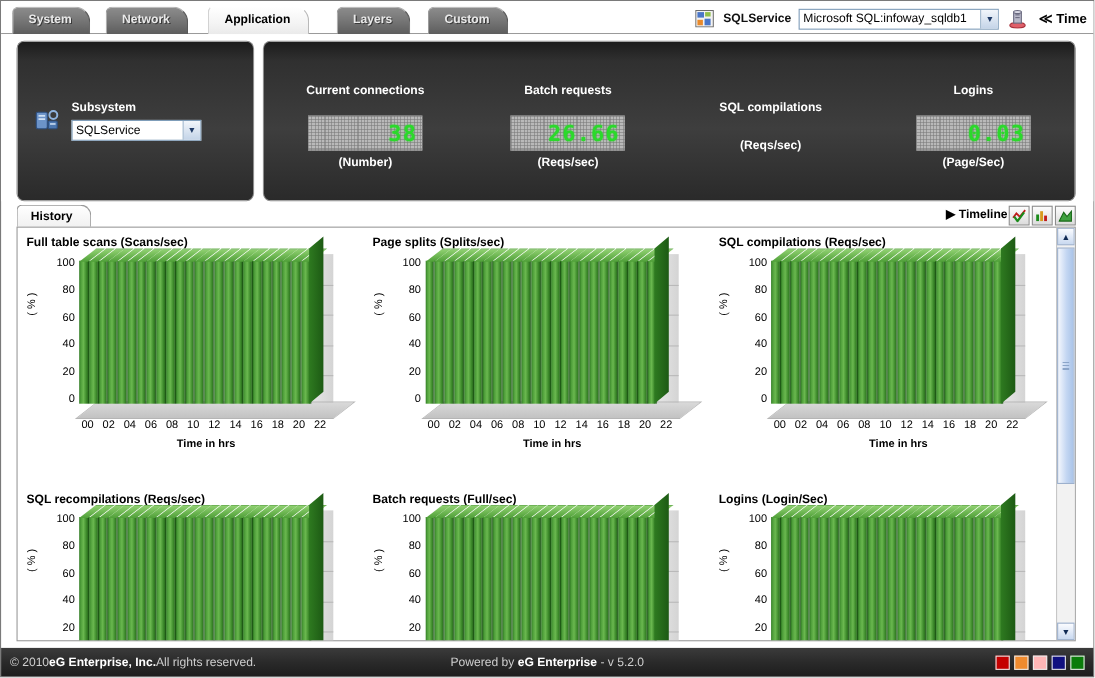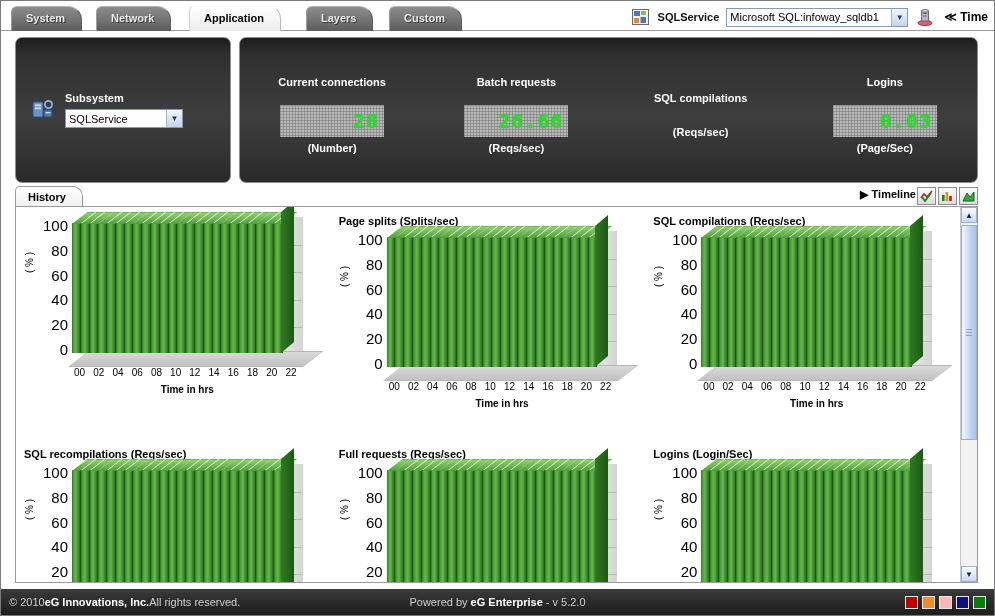--- a/index.html
+++ b/index.html
@@ -262,21 +262,21 @@
     white-space: nowrap;
   }
   .yticks {
     position: absolute;
     left: 18px; top: 10px;
     width: 26px; height: 124px;
   }
   .ytick {
     position: absolute;
     right: 0;
-    font-size: 15px;
+    font-size: 10px;
     color: #000;
     text-align: center;
     transform: translateY(-50%);
     white-space: nowrap;
   }
   .bars3d {
     position: absolute;
     left: 48px; top: 8px;
     right: 22px; height: 130px;
   }
@@ -464,21 +464,21 @@
         <span class="selbox">
           <span>SQLService</span>
           <span class="arrow">▼</span>
         </span>
       </div>
     </div>
 
     <div class="darkpanel" id="metricsPanel">
       <div class="metric">
         <div class="mtitle">Current connections</div>
-        <div class="lcd">28</div>
+        <div class="lcd">38</div>
         <div class="munit">(Number)</div>
       </div>
       <div class="metric">
         <div class="mtitle">Batch requests</div>
         <div class="lcd">26.66</div>
         <div class="munit">(Reqs/sec)</div>
       </div>
       <div class="metric">
         <div class="mtitle">SQL compilations</div>
         <div class="munit">(Reqs/sec)</div>
@@ -515,20 +515,21 @@
           </svg>
         </span>
       </div>
     </div>
 
     <div id="chartArea">
       <div id="chartScroll">
 
         <div class="chartrow">
           <div class="chartcell">
+            <div class="ctitle">Full table scans (Scans/sec)</div>
             <div class="plotbox">
               <div class="ylab">( % )</div>
               <div class="yticks">
                 <span class="ytick" style="top:0%">100</span>
                 <span class="ytick" style="top:20%">80</span>
                 <span class="ytick" style="top:40%">60</span>
                 <span class="ytick" style="top:60%">40</span>
                 <span class="ytick" style="top:80%">20</span>
                 <span class="ytick" style="top:100%">0</span>
               </div>
@@ -958,21 +959,21 @@
                       <i class="bartop"></i>
                       <i class="barside"></i>
                     </div>
                   </div>
               </div>
 
             </div>
           </div>
 
           <div class="chartcell">
-            <div class="ctitle">Full requests (Reqs/sec)</div>
+            <div class="ctitle">Batch requests (Full/sec)</div>
             <div class="plotbox">
               <div class="ylab">( % )</div>
               <div class="yticks">
                 <span class="ytick" style="top:0%">100</span>
                 <span class="ytick" style="top:20%">80</span>
                 <span class="ytick" style="top:40%">60</span>
                 <span class="ytick" style="top:60%">40</span>
                 <span class="ytick" style="top:80%">20</span>
 
               </div>
@@ -1172,21 +1173,21 @@
         <div id="sbThumb">
             <i class="grip"></i>
           </div>
         <div class="sbtn" id="sbDown">▼</div>
       </div>
     </div>
   </div>
 
   <div id="footer">
     <span>© 2010 </span>
-    <span class="b">eG Innovations, Inc.</span>
+    <span class="b">eG Enterprise, Inc.</span>
     <span> All rights reserved.</span>
     <span id="fcenter">
       <span>Powered by </span><span class="b">eG Enterprise</span><span>  - v 5.2.0</span>
     </span>
     <span id="swatches">
       <i class="sw" style="background: rgb(196, 0, 0);"></i>
       <i class="sw" style="background: rgb(240, 139, 46);"></i>
       <i class="sw" style="background: rgb(255, 182, 182);"></i>
       <i class="sw" style="background: rgb(16, 16, 128);"></i>
       <i class="sw" style="background: rgb(10, 124, 10);"></i>

